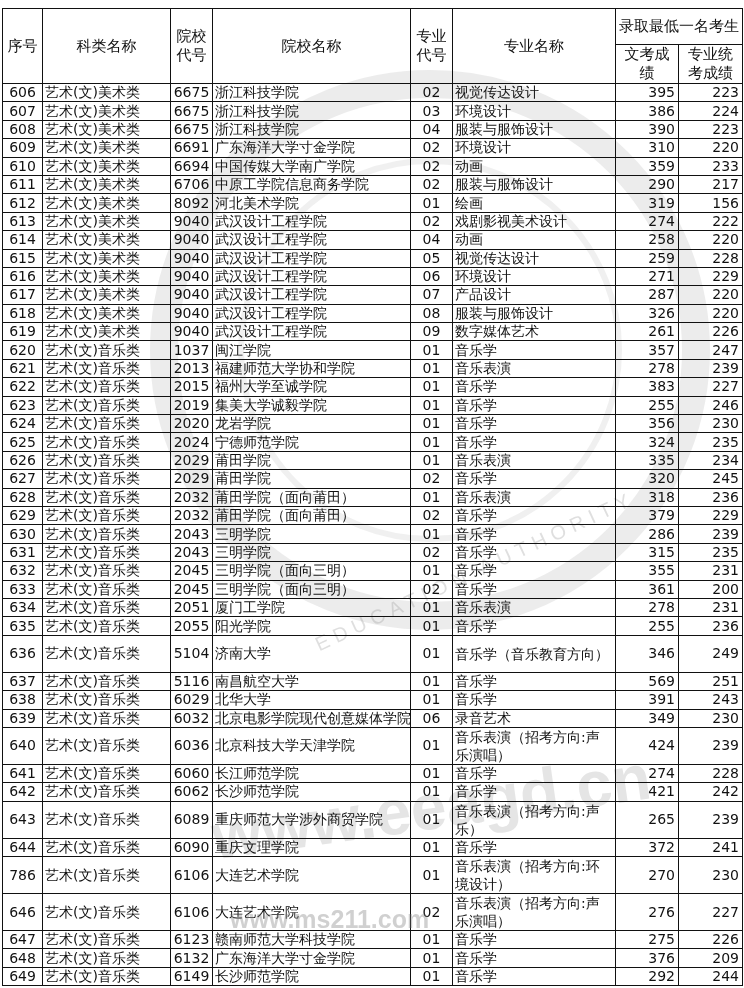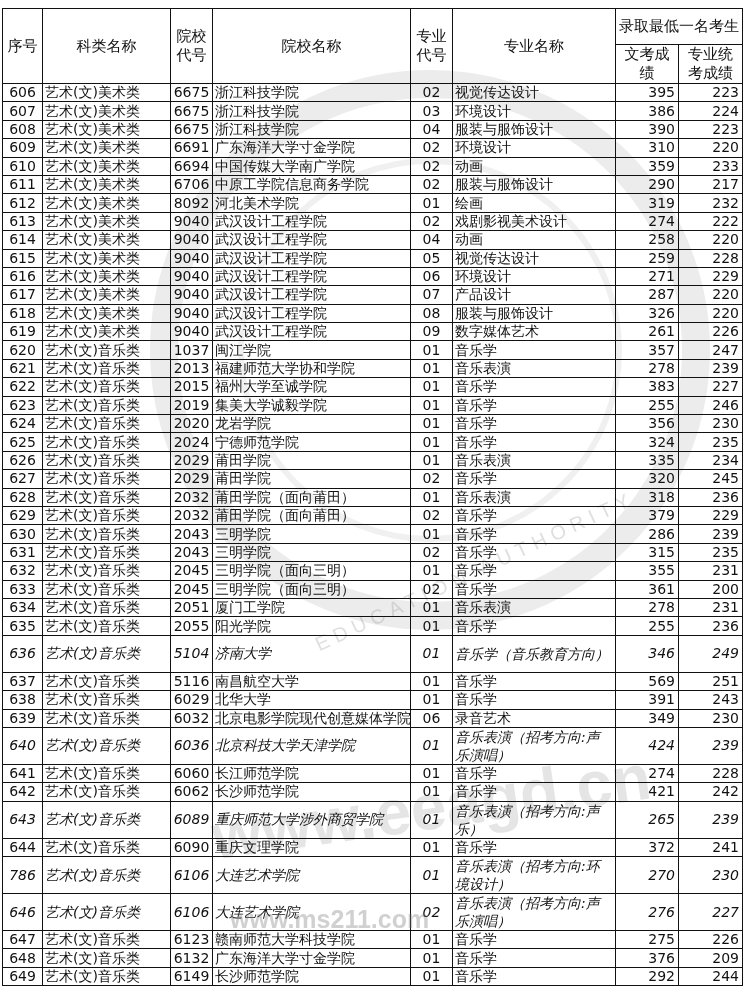--- a/index.html
+++ b/index.html
@@ -17,21 +17,21 @@
     table { position: absolute; left: 2px; top: 8px; border-collapse: collapse;
             table-layout: fixed; width: 740px; z-index: 1; }
     td, th { border: 1.5px solid #111; padding: 0 2px; font-size: 14px; line-height: 17px;
              white-space: nowrap; overflow: hidden; background: transparent; }
     th { font-weight: normal; text-align: center; font-size: 15px; line-height: 19px; }
     td.c { text-align: center; }
     td.r { text-align: right; padding-right: 3px; }
     td.l { text-align: left; }
     td.wrap { white-space: normal; line-height: 18px; word-break: break-all; margin-top: 12px; }
     tr.h1 { height: 18.4px; }
-    tr.h2 { height: 37px; font-style: italic; }
+    tr.h2 { height: 37px; }
   </style>
 </head>
 <body>
 
 <div class="watermark seal">
   <div class="seal-inner"></div>
 </div>
 <div class="seal-text" style="left:300px; top:560px; transform:rotate(-25deg); z-index:0;">EDUCATION AUTHORITY</div>
 <div class="url-mark" style="left:210px; top:770px; font-size:64px; transform:rotate(-8deg); z-index:0;">www.eeagd.cn</div>
 <div class="url-mark" style="left:230px; top:905px; font-size:25px; z-index:2; color:rgba(120,120,120,0.35);">www.ms211.com</div>
@@ -124,21 +124,21 @@
         <td class="r">217</td>
       </tr>
       <tr class="h1">
         <td class="c">612</td>
         <td class="l">艺术(文)美术类</td>
         <td class="c">8092</td>
         <td class="l">河北美术学院</td>
         <td class="c">01</td>
         <td class="l">绘画</td>
         <td class="r">319</td>
-        <td class="r">232</td>
+        <td class="r">156</td>
       </tr>
       <tr class="h1">
         <td class="c">613</td>
         <td class="l">艺术(文)美术类</td>
         <td class="c">9040</td>
         <td class="l">武汉设计工程学院</td>
         <td class="c">02</td>
         <td class="l">戏剧影视美术设计</td>
         <td class="r">274</td>
         <td class="r">222</td>

